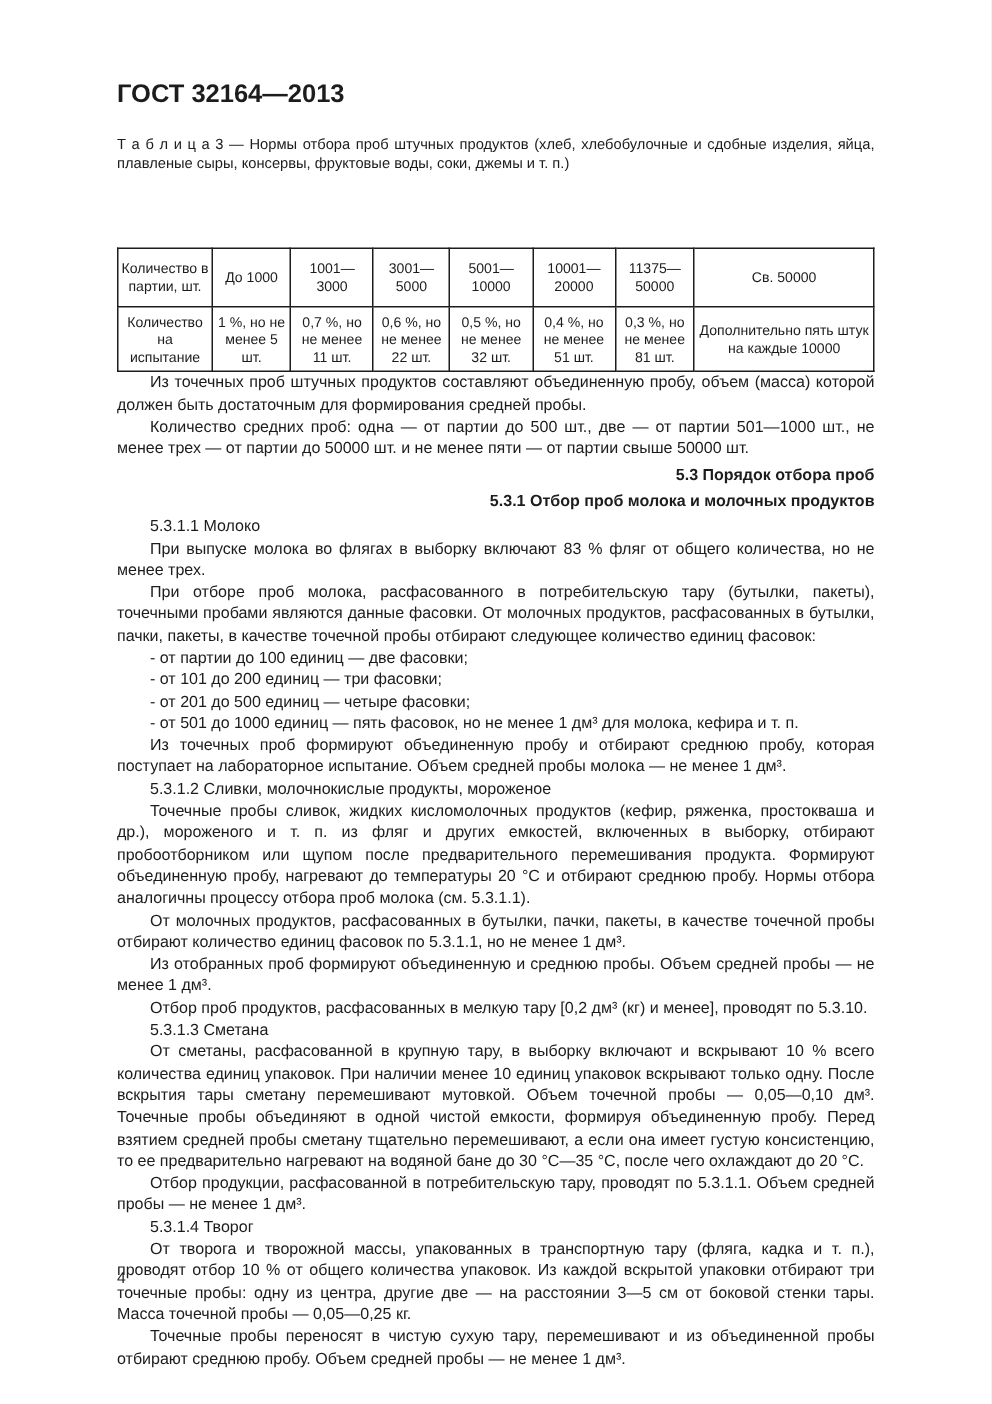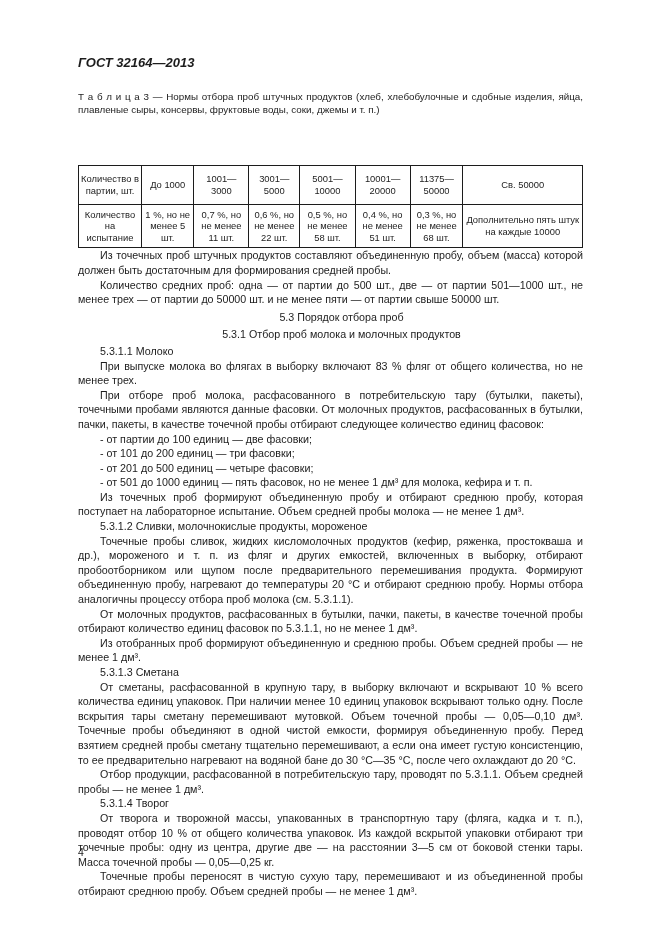--- a/index.html
+++ b/index.html
@@ -2,30 +2,30 @@
 <html lang="ru"><head>
 <meta charset="utf-8">
 <style>
   html,body{margin:0;padding:0;background:#e8e8e8;}
   .page{
     width:661px;height:936px;margin:0 auto;background:#ffffff;
     font-family:"Liberation Sans","DejaVu Sans",sans-serif;
     color:#1c1c1c;position:relative;box-sizing:border-box;
     padding:56px 78px 0 78px;overflow:hidden;
   }
-  .gost-header{font-weight:bold;font-size:13px;line-height:14px;margin:0 0 21px 0;font-style:italic;}
+  .gost-header{font-weight:bold;font-size:17px;line-height:14px;margin:0 0 21px 0;}
   .table-caption{font-size:9.8px;line-height:12.8px;text-align:justify;margin:0 0 18px 0;}
   table.norms{width:100%;border-collapse:collapse;table-layout:fixed;
     font-size:9.4px;line-height:11.6px;color:#1c1c1c;margin-top:48px;}
   table.norms td{border:1px solid #1c1c1c;text-align:center;vertical-align:middle;
     padding:4px 2px;overflow:hidden;}
   table.norms tr.r1 td{height:30px;}
   .body-text{font-size:10.7px;line-height:14.6px;}
   .body-text p{margin:0;text-indent:22px;text-align:justify;}
-  .body-text p.heading{font-weight:normal;margin:3px 0 2px 0;text-align:center;}
+  .body-text p.heading{font-weight:bold;margin:3px 0 2px 0;text-align:right;}
   .body-text p.sub{text-align:left;}
   .body-text p.list{text-align:left;}
   .page-number{position:absolute;left:78px;top:846px;font-size:10.5px;}
 </style>
 </head>
 <body>
 
 <div class="page">
 
   <div class="gost-header">ГОСТ 32164—2013</div>
@@ -52,23 +52,23 @@
       <td>5001— 10000</td>
       <td>10001— 20000</td>
       <td>11375— 50000</td>
       <td>Св. 50000</td>
     </tr>
     <tr class="r2">
       <td>Количество на испытание</td>
       <td>1 %, но не менее 5 шт.</td>
       <td>0,7 %, но не менее 11 шт.</td>
       <td>0,6 %, но не менее 22 шт.</td>
-      <td>0,5 %, но не менее 58 шт.</td>
+      <td>0,5 %, но не менее 32 шт.</td>
       <td>0,4 %, но не менее 51 шт.</td>
-      <td>0,3 %, но не менее 68 шт.</td>
+      <td>0,3 %, но не менее 81 шт.</td>
       <td>Дополнительно пять штук на каждые 10000</td>
     </tr>
   </tbody>
     </table>
 
   <div class="body-text">
     <p class="para">Из точечных проб штучных продуктов составляют объединенную пробу, объем (масса) которой должен быть достаточным для формирования средней пробы.</p>
     <p class="para">Количество средних проб: одна — от партии до 500 шт., две — от партии 501—1000 шт., не менее трех — от партии до 50000 шт. и не менее пяти — от партии свыше 50000 шт.</p>
     <p class="heading">5.3  Порядок отбора проб</p>
     <p class="heading">5.3.1  Отбор проб молока и молочных продуктов</p>
@@ -77,20 +77,21 @@
     <p class="para">При отборе проб молока, расфасованного в потребительскую тару (бутылки, пакеты), точечными пробами являются данные фасовки. От молочных продуктов, расфасованных в бутылки, пачки, пакеты, в качестве точечной пробы отбирают следующее количество единиц фасовок:</p>
     <p class="list">- от партии до 100 единиц — две фасовки;</p>
     <p class="list">- от 101 до 200 единиц — три фасовки;</p>
     <p class="list">- от 201 до 500 единиц — четыре фасовки;</p>
     <p class="list">- от 501 до 1000 единиц — пять фасовок, но не менее 1 дм³ для молока, кефира и т. п.</p>
     <p class="para">Из точечных проб формируют объединенную пробу и отбирают среднюю пробу, которая поступает на лабораторное испытание. Объем средней пробы молока — не менее 1 дм³.</p>
     <p class="sub">5.3.1.2  Сливки, молочнокислые продукты, мороженое</p>
     <p class="para">Точечные пробы сливок, жидких кисломолочных продуктов (кефир, ряженка, простокваша и др.), мороженого и т. п. из фляг и других емкостей, включенных в выборку, отбирают пробоотборником или щупом после предварительного перемешивания продукта. Формируют объединенную пробу, нагревают до температуры 20 °С и отбирают среднюю пробу. Нормы отбора аналогичны процессу отбора проб молока (см. 5.3.1.1).</p>
     <p class="para">От молочных продуктов, расфасованных в бутылки, пачки, пакеты, в качестве точечной пробы отбирают количество единиц фасовок по 5.3.1.1, но не менее 1 дм³.</p>
     <p class="para">Из отобранных проб формируют объединенную и среднюю пробы. Объем средней пробы — не менее 1 дм³.</p>
+    <p class="para">Отбор проб продуктов, расфасованных в мелкую тару [0,2 дм³ (кг) и менее], проводят по 5.3.10.</p>
     <p class="sub">5.3.1.3  Сметана</p>
     <p class="para">От сметаны, расфасованной в крупную тару, в выборку включают и вскрывают 10 % всего количества единиц упаковок. При наличии менее 10 единиц упаковок вскрывают только одну. После вскрытия тары сметану перемешивают мутовкой. Объем точечной пробы — 0,05—0,10 дм³. Точечные пробы объединяют в одной чистой емкости, формируя объединенную пробу. Перед взятием средней пробы сметану тщательно перемешивают, а если она имеет густую консистенцию, то ее предварительно нагревают на водяной бане до 30 °С—35 °С, после чего охлаждают до 20 °С.</p>
     <p class="para">Отбор продукции, расфасованной в потребительскую тару, проводят по 5.3.1.1. Объем средней пробы — не менее 1 дм³.</p>
     <p class="sub">5.3.1.4  Творог</p>
     <p class="para">От творога и творожной массы, упакованных в транспортную тару (фляга, кадка и т. п.), проводят отбор 10 % от общего количества упаковок. Из каждой вскрытой упаковки отбирают три точечные пробы: одну из центра, другие две — на расстоянии 3—5 см от боковой стенки тары. Масса точечной пробы — 0,05—0,25 кг.</p>
     <p class="para">Точечные пробы переносят в чистую сухую тару, перемешивают и из объединенной пробы отбирают среднюю пробу. Объем средней пробы — не менее 1 дм³.</p>
   </div>
 
   <div class="page-number">4</div>
 

